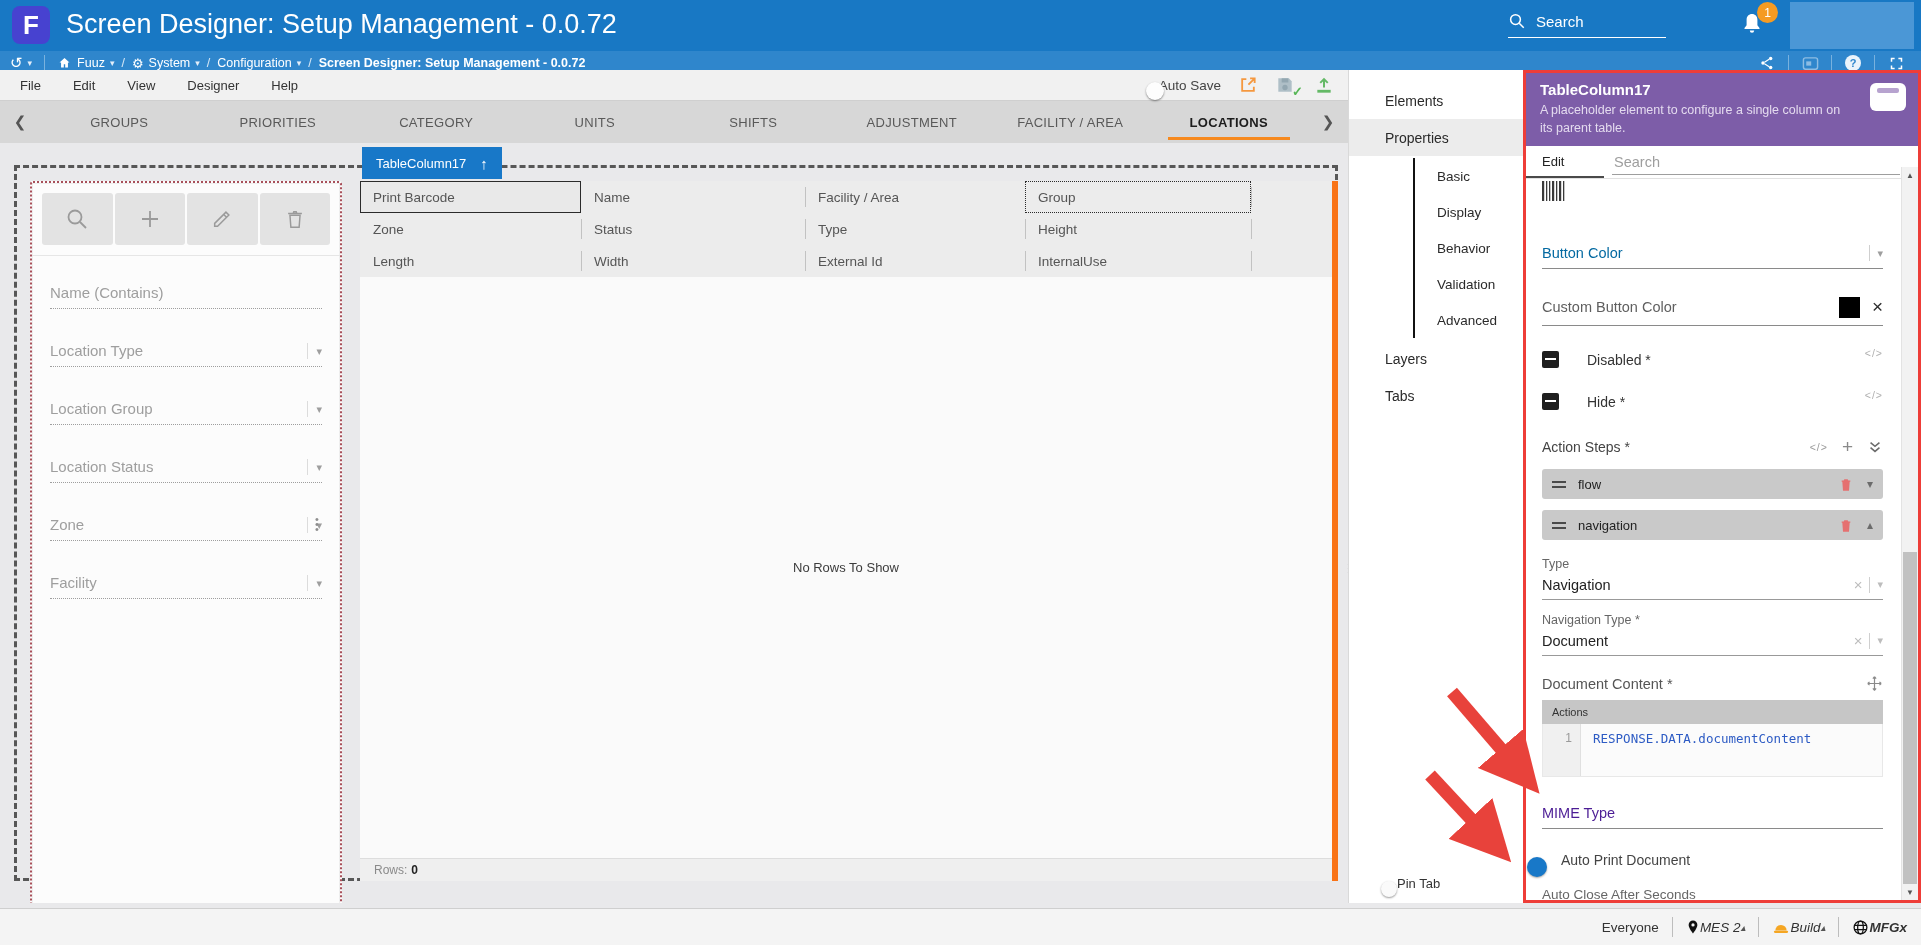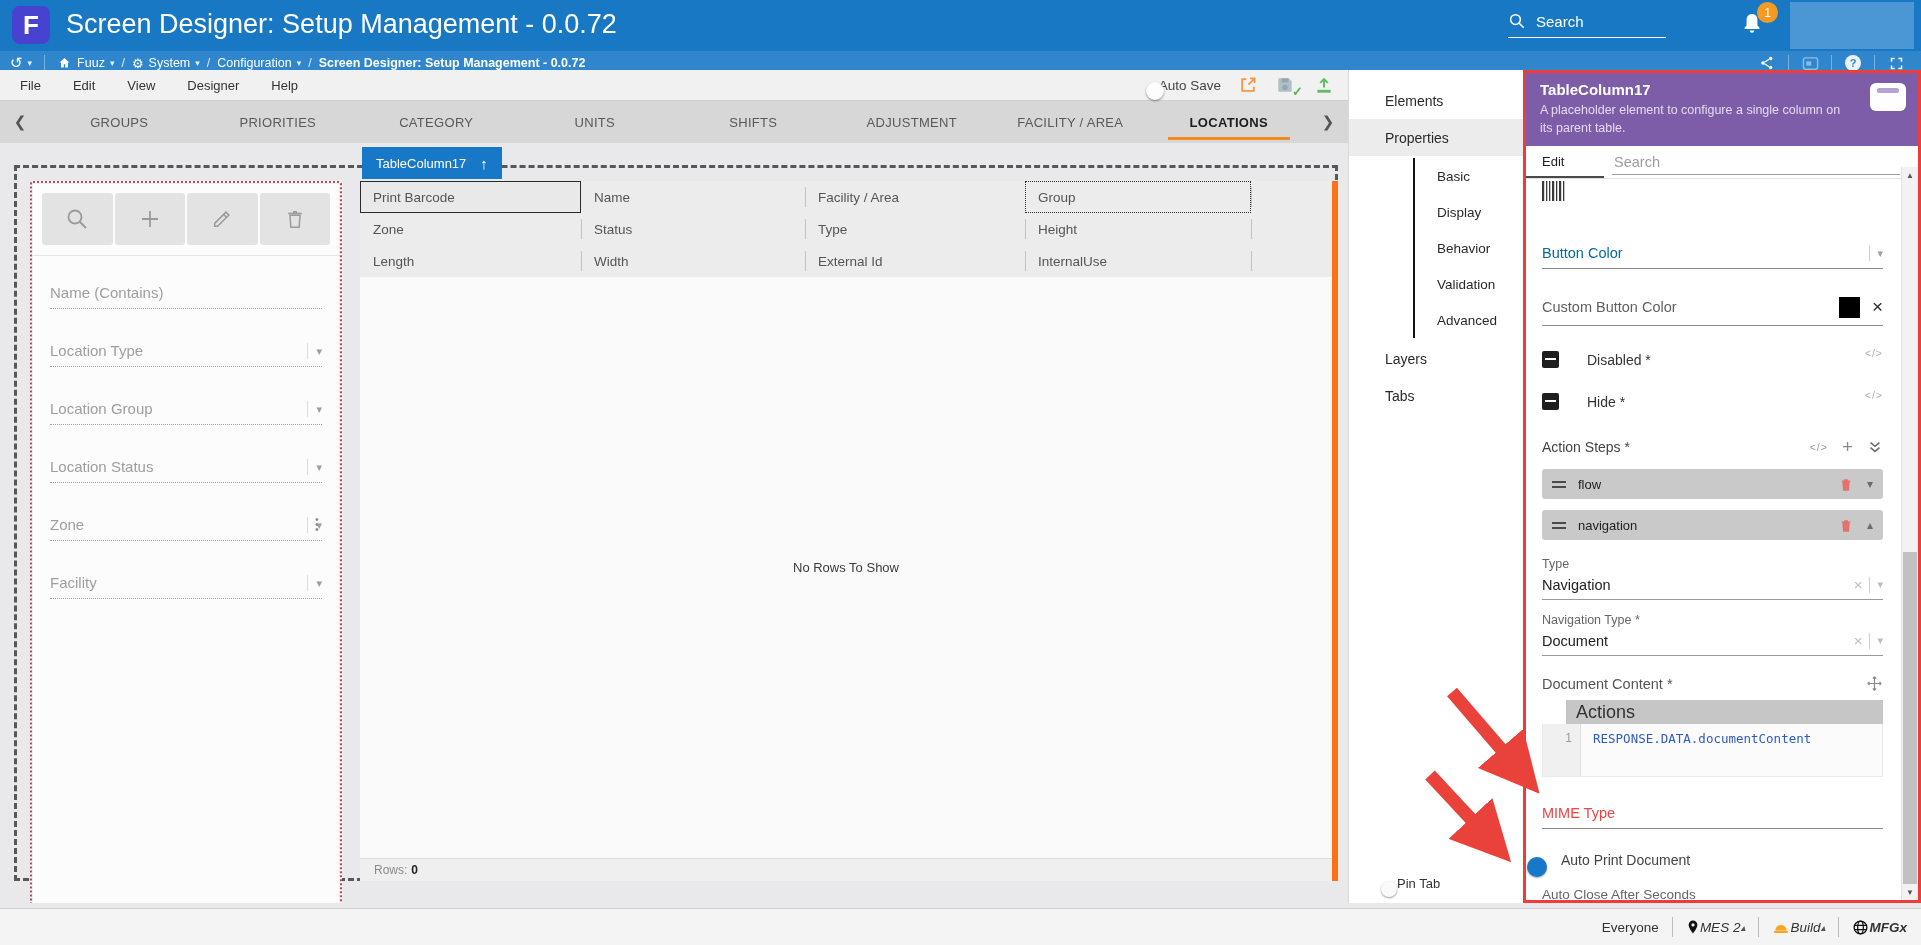--- a/index.html
+++ b/index.html
@@ -165,21 +165,21 @@
   .step-right { margin-left:auto; display:flex; align-items:center; gap:13px; }
   .small-label { font-size:12.5px; color:#666; }
   .val-field { margin-top:17px; }
   .val-row { border-bottom:1px solid #999; display:flex; align-items:flex-end;
              justify-content:space-between; padding:5px 0 6px 0; }
   .val-text { font-size:14.5px; color:#222; }
   .doc-head { margin-top:19px; display:flex; align-items:center; justify-content:space-between; }
   .doc-head .lbl { font-size:14.5px; color:#555; }
   .code-block { margin-top:8px; }
   .code-head { height:24px; background:#c6c6c6; display:flex; align-items:center; padding-left:10px;
-               font-size:18px; color:#333;margin-left:24px; }
+               font-size:11px; color:#333; }
   .code-body { height:53px; background:#fbfbfb; display:flex; border:1px solid #e8e8e8; border-top:none; }
   .code-gutter { width:38px; background:#f0f0f0; border-right:1px solid #e0e0e0; font-size:12px;
                  color:#9a9a9a; text-align:right; padding:7px 8px 0 0; }
   .code-line { font-family:"DejaVu Sans Mono",monospace; font-size:12.5px; color:#2d5bc4; padding:7px 0 0 12px; }
   .field-mime { margin-top:28px; }
   .ap-row { margin-top:23px; display:flex; align-items:center; gap:17px; }
   .toggle-on { position:relative; margin-left:2px; }
   .toggle-on .track { width:34px; height:14px; border-radius:7px; background:#8cb8e2; }
   .toggle-on .knob { position:absolute; right:-3px; top:-3px; width:20px; height:20px; border-radius:50%;
                      background:#1878c8; box-shadow:0 1px 2px rgba(0,0,0,.35); }
@@ -622,21 +622,21 @@
       <div class="code-block">
         <div class="code-head">Actions</div>
         <div class="code-body">
           <div class="code-gutter">1</div>
           <div class="code-line">RESPONSE.DATA.documentContent</div>
         </div>
       </div>
 
       <div class="field-mime">
         <div class="u-row">
-          <span class="ins-label" style="color:#ef4444">MIME Type</span>
+          <span class="ins-label" style="color:#4c1d95">MIME Type</span>
         </div>
       </div>
 
       <div class="ap-row">
         <span class="toggle-on"><span class="track"></span><span class="knob"></span></span>
         <span class="ap-label">Auto Print Document</span>
       </div>
 
       <div class="ac-field">
         <div class="small-label" style="font-size:13.5px">Auto Close After Seconds</div>

